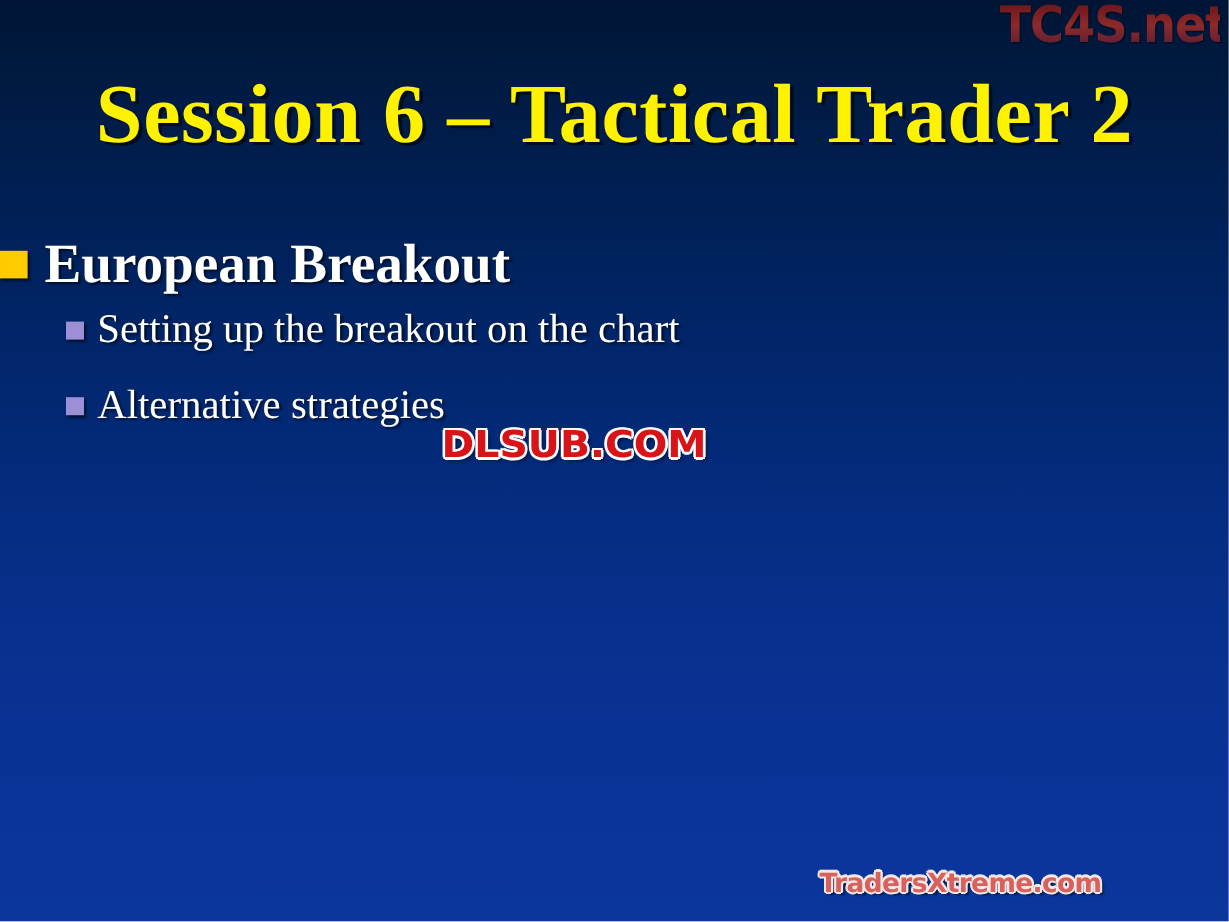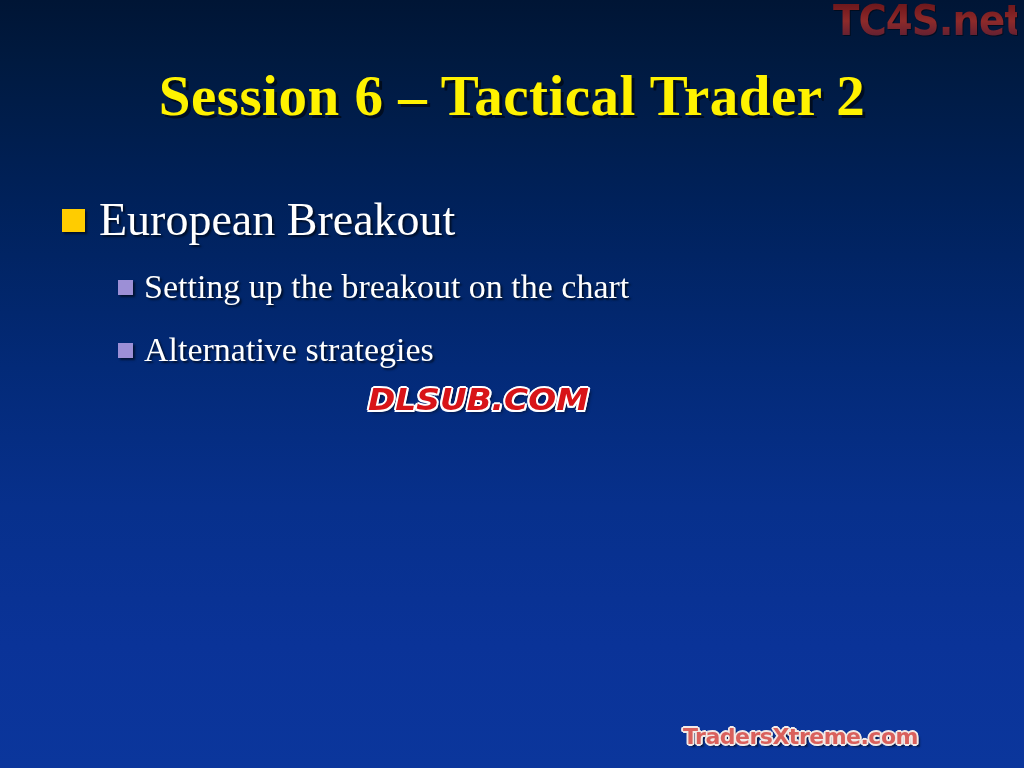--- a/index.html
+++ b/index.html
@@ -30,21 +30,21 @@
   
   #slide-title {
     position: absolute;
     left: 0;
     top: 66px;
     width: 1024px;
     text-align: center;
     color: #FFF200;
     font-family: "Liberation Serif", "DejaVu Serif", serif;
     font-weight: bold;
-    font-size: 57px;
+    font-size: 70px;
     line-height: 60px;
     letter-spacing: 0.5px;
     text-shadow: 3px 3px 0 rgba(0,0,0,0.55);
     white-space: nowrap;
   }
 
   
   #body-list {
     position: absolute;
     left: 0;
@@ -54,41 +54,41 @@
 
   .bullet-row {
     display: flex;
     align-items: flex-start;
     color: #FFFFFF;
     text-shadow: 2px 2px 2px rgba(0,0,0,0.6);
   }
 
   
   .level-1 {
-    padding-left: 62px;
-    margin-bottom: 18px;
+    margin-bottom: 6px;
+    font-weight: bold;
   }
   .level-1 .bullet-marker {
     width: 23px;
     height: 23px;
     background: #FFCC00;
     box-shadow: 2px 2px 2px rgba(0,0,0,0.55);
     flex: 0 0 auto;
     margin-top: 17px;
     margin-right: 14px;
   }
   .level-1 .bullet-text {
     font-size: 46px;
     line-height: 56px;
     white-space: nowrap;
   }
 
   
   .level-2 {
-    padding-left: 118px;
+    padding-left: 55px;
     margin-bottom: 21px;
   }
   .level-2 .bullet-marker {
     width: 15px;
     height: 15px;
     background: #9C8FD6;
     box-shadow: 2px 2px 2px rgba(0,0,0,0.55);
     flex: 0 0 auto;
     margin-top: 14px;
     margin-right: 11px;
@@ -124,23 +124,22 @@
     -webkit-background-clip: text;
     background-clip: text;
     color: transparent;
     text-shadow: none;
     filter: drop-shadow(1px 1px 0 rgba(0,0,0,0.45));
   }
 
   #wm-dlsub {
     position: absolute;
     left: 368px;
-    top: 381px;
+    top: 353px;
     pointer-events: none;
-    font-style: italic;
   }
   #wm-dlsub .wm-dlsub-text {
     display: block;
     font-family: "DejaVu Sans", sans-serif;
     font-weight: bold;
     font-size: 31px;
     line-height: 36px;
     letter-spacing: 0px;
     transform: scaleX(1.06);
     transform-origin: left top;

